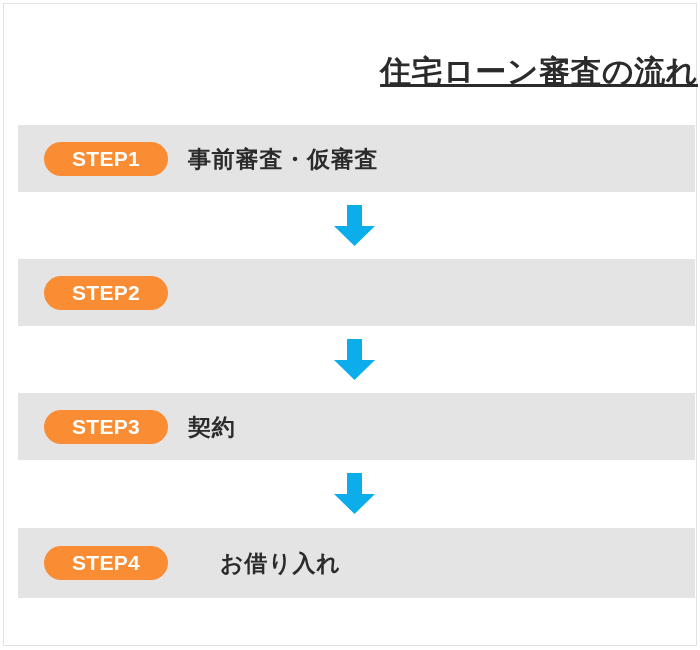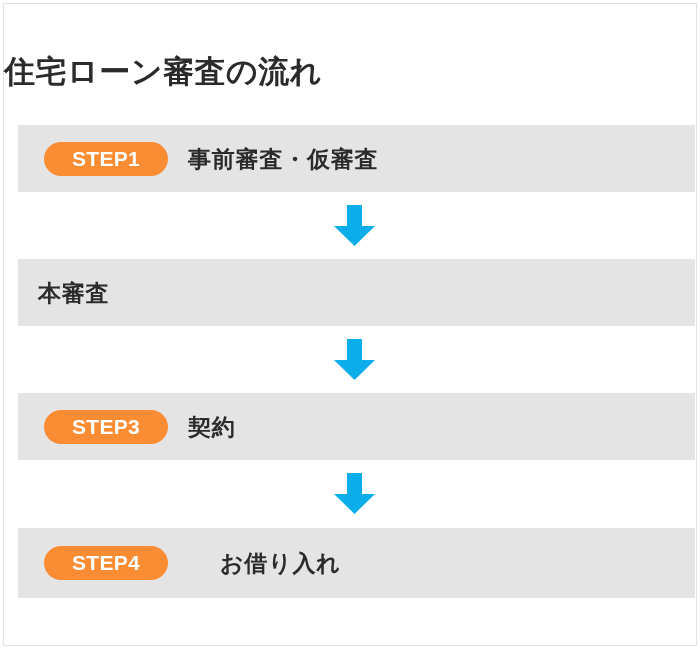--- a/index.html
+++ b/index.html
@@ -25,27 +25,28 @@
     border: 1px solid #e2e2e2;
     background: #ffffff;
   }
 
   
   .flow-title {
     position: absolute;
     left: 0;
     top: 47px;
     width: 694px;
-    text-align: left;
+    text-align: right;
     font-size: 31px;
     font-weight: bold;
     letter-spacing: 0.5px;
     color: #2b2b2b;
     line-height: 42px;
     white-space: nowrap;
+    text-decoration: underline;
   }
 
   
   .steps-stack {
     position: absolute;
     left: 14px;
     top: 121px;
     width: 666px;
   }
 
@@ -122,21 +123,21 @@
       <div class="step-label">事前審査・仮審査</div>
     </div>
 
     <div class="arrow-gap">
       <svg class="arrow-icon" viewBox="0 0 41 41">
         <polygon points="13,0 28,0 28,21 41,21 20.5,41 0,21 13,21" fill="#0baeeb"></polygon>
       </svg>
     </div>
 
     <div class="step-row">
-      <div class="step-label">本審査</div>
+      <div class="step-badge">STEP2</div>
     </div>
 
     <div class="arrow-gap">
       <svg class="arrow-icon" viewBox="0 0 41 41">
         <polygon points="13,0 28,0 28,21 41,21 20.5,41 0,21 13,21" fill="#0baeeb"></polygon>
       </svg>
     </div>
 
     <div class="step-row">
       <div class="step-badge">STEP3</div>

